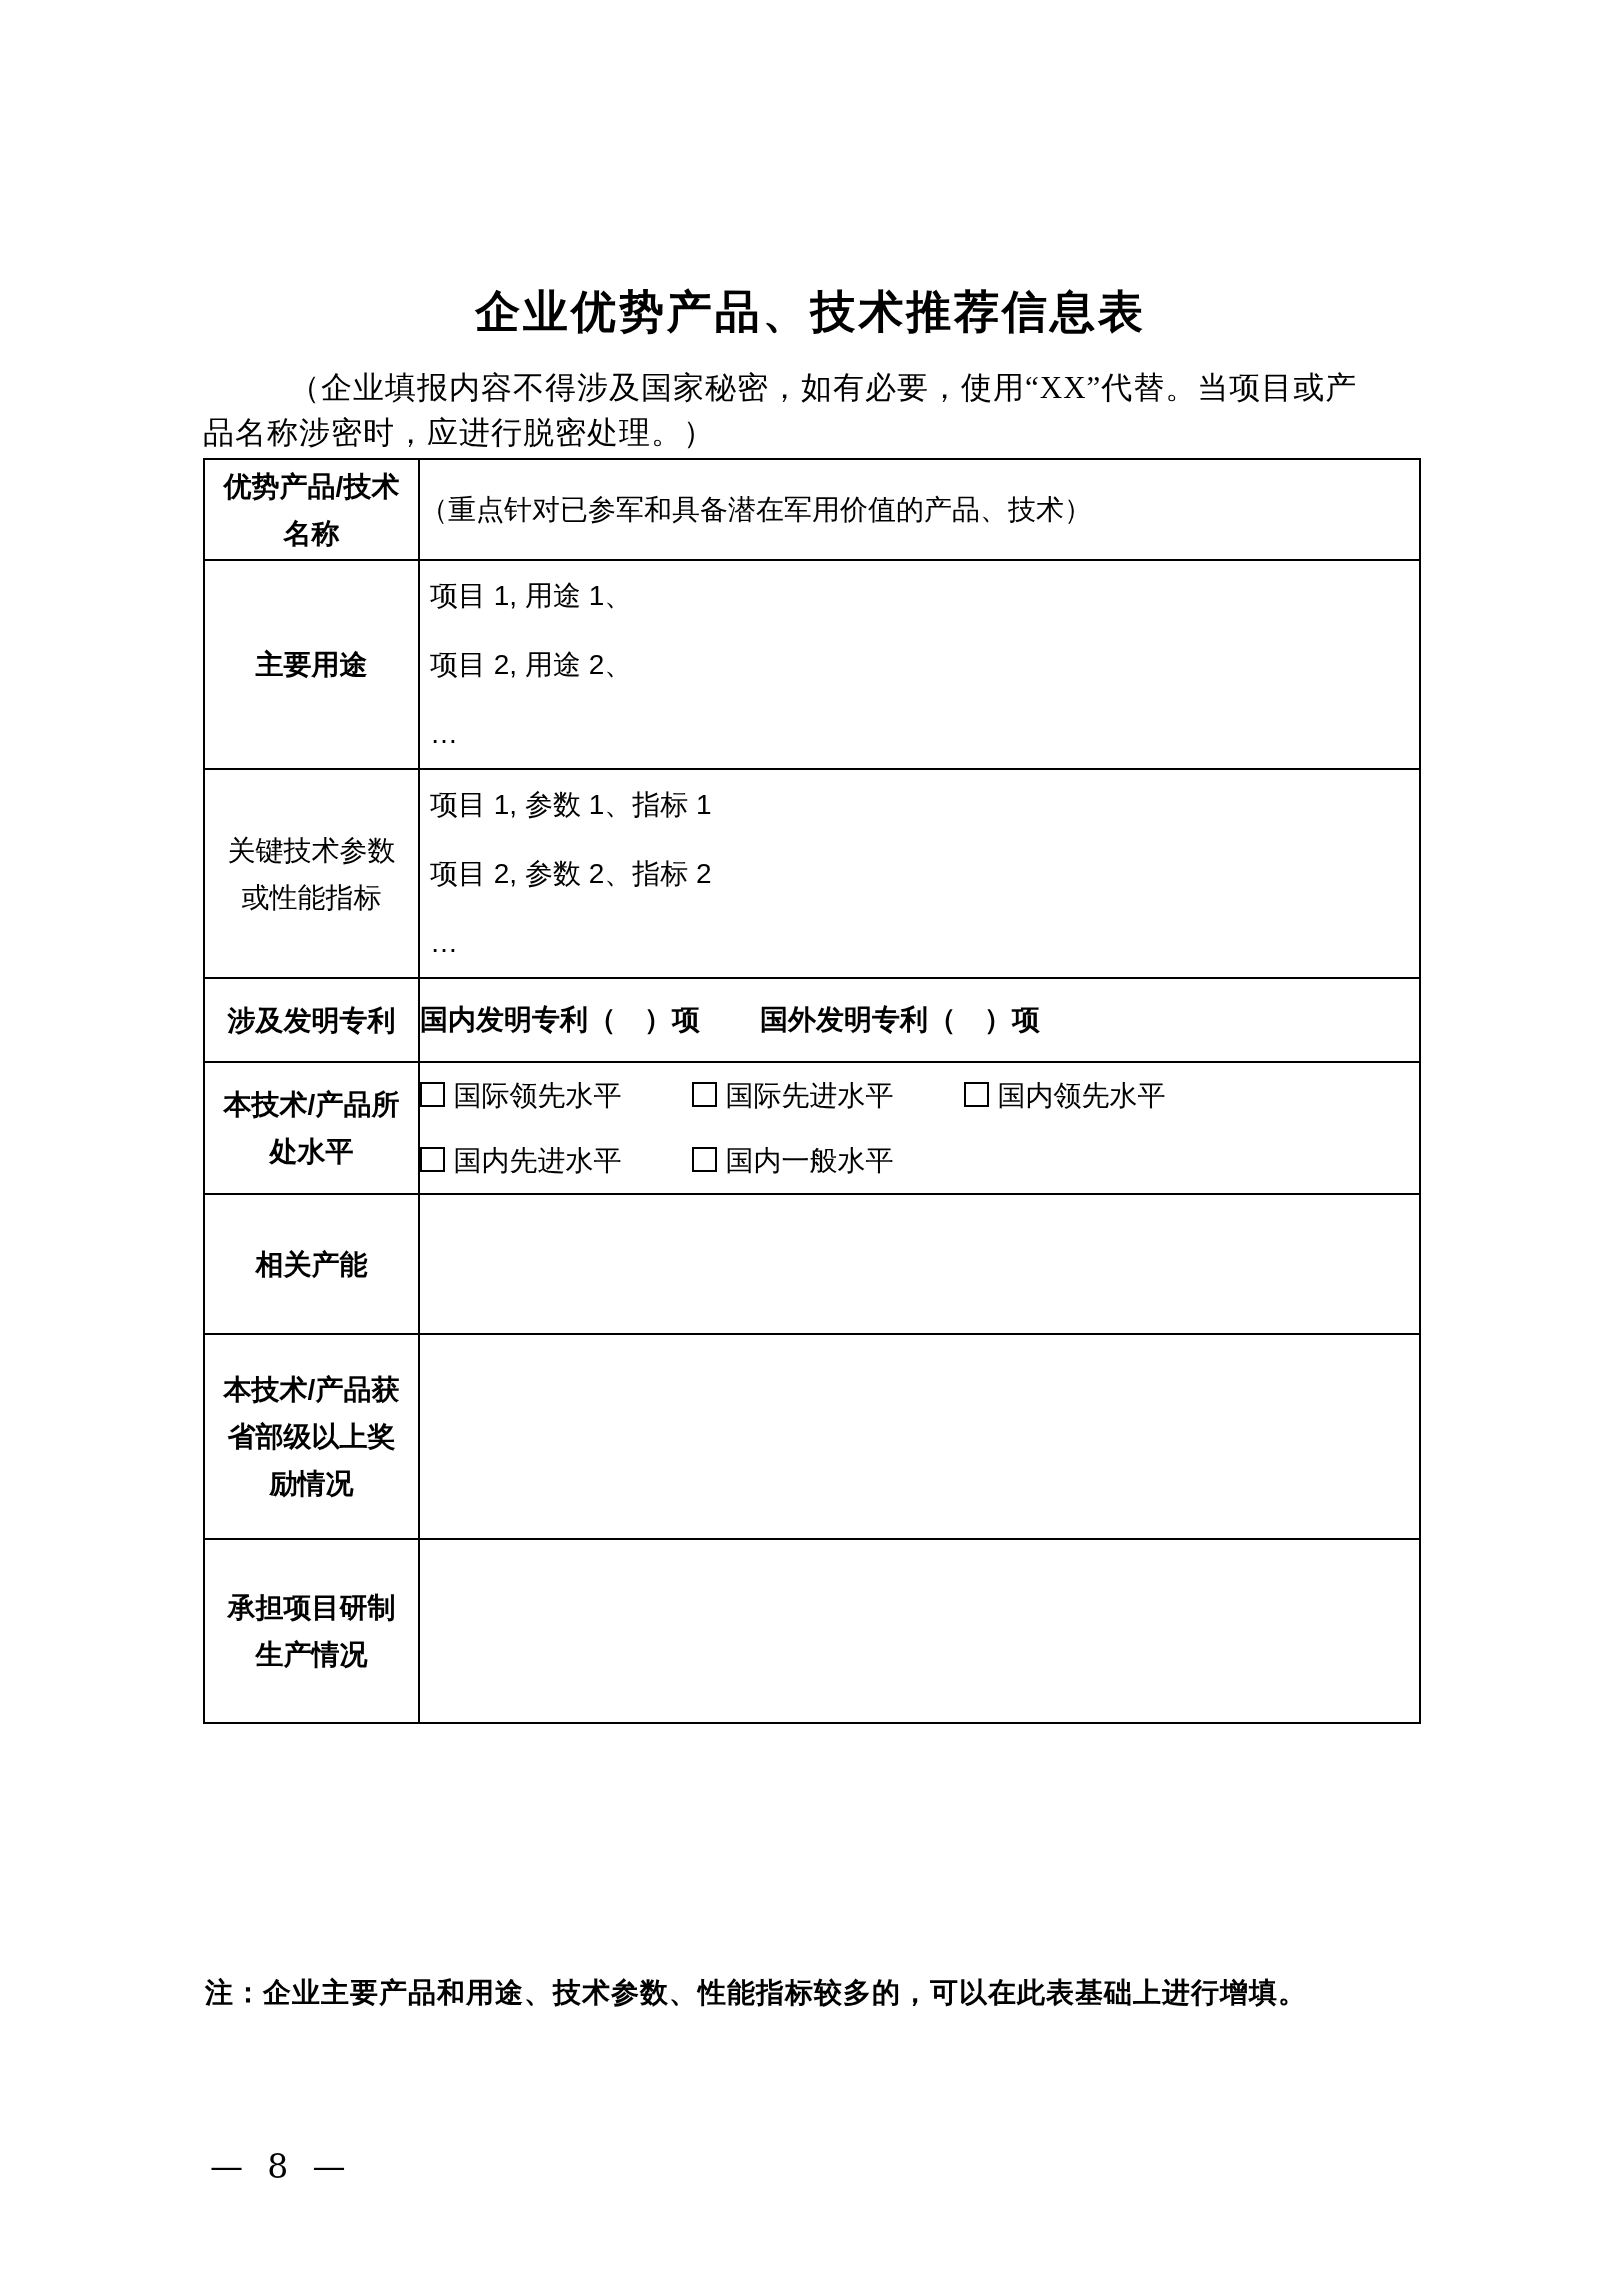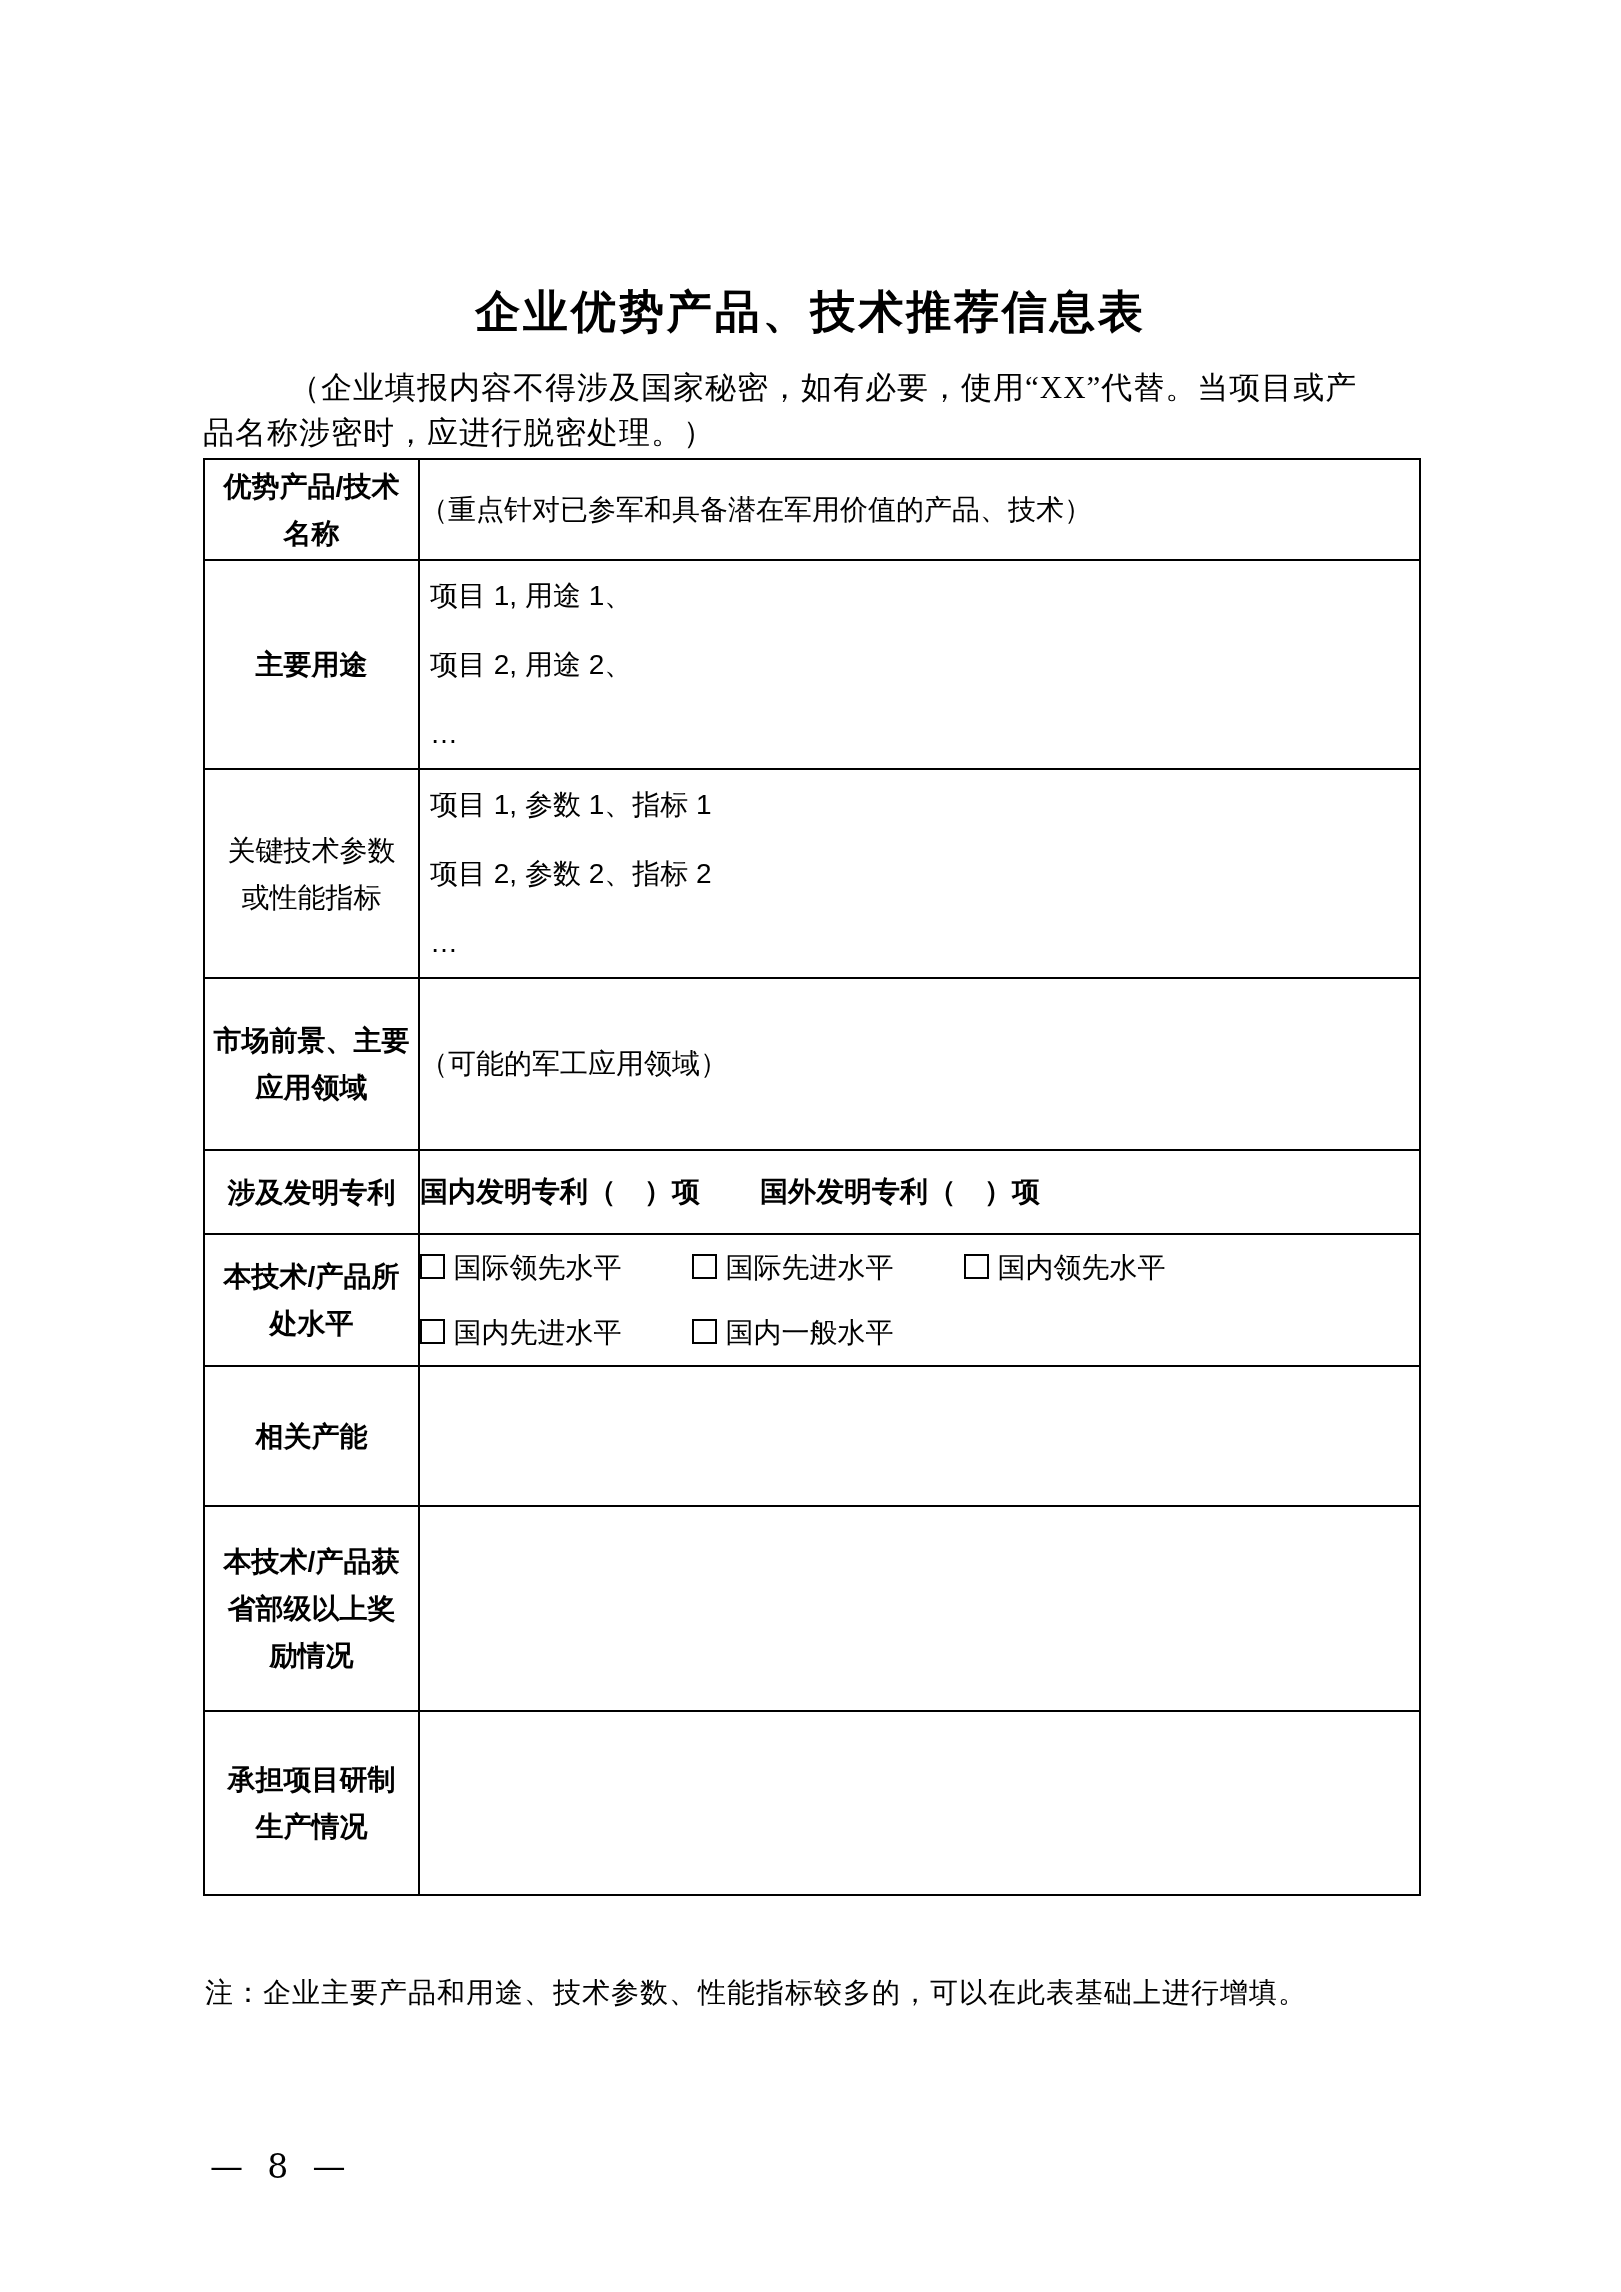--- a/index.html
+++ b/index.html
@@ -41,21 +41,21 @@
   .cb-item{display:inline-block;width:272px;white-space:nowrap;}
   .cb-item.last{width:auto;}
   .cb-box{
     display:inline-block;width:20.6px;height:20.6px;
     border:2px solid #000;margin-right:8.8px;vertical-align:-2px;
     background:#fff;
   }
   .patent-foreign{margin-left:60px;}
   .footnote{
     position:absolute;top:1974px;left:205px;
-    font-size:28px;font-weight:normal;letter-spacing:1px;
+    font-size:28px;font-weight:bold;letter-spacing:1px;
   }
   .page-number{
     position:absolute;top:2147px;left:210px;
     font-size:33px;
     font-family:"DejaVu Serif","Liberation Serif",serif;
     word-spacing:13.7px;
   }
 </style>
 </head>
 <body>
@@ -102,29 +102,20 @@
           <div>关键技术参数</div>
           <div>或性能指标</div>
         </th>
         <td class="content lines">
           <div>项目 1, 参数 1、指标 1</div>
           <div>项目 2, 参数 2、指标 2</div>
           <div>…</div>
         </td>
       </tr>
 
-      <tr style="height:172px;">
-        <th class="label">
-          <div>市场前景、主要</div>
-          <div>应用领域</div>
-        </th>
-        <td class="content center">
-          <span>（可能的军工应用领域）</span>
-        </td>
-      </tr>
 
       <tr style="height:84px;">
         <th class="label">
           <div>涉及发明专利</div>
         </th>
         <td class="content center" style="font-weight:bold;">
           <span>国内发明专利（　）项</span><span class="patent-foreign">国外发明专利（　）项</span>
         </td>
       </tr>
 

